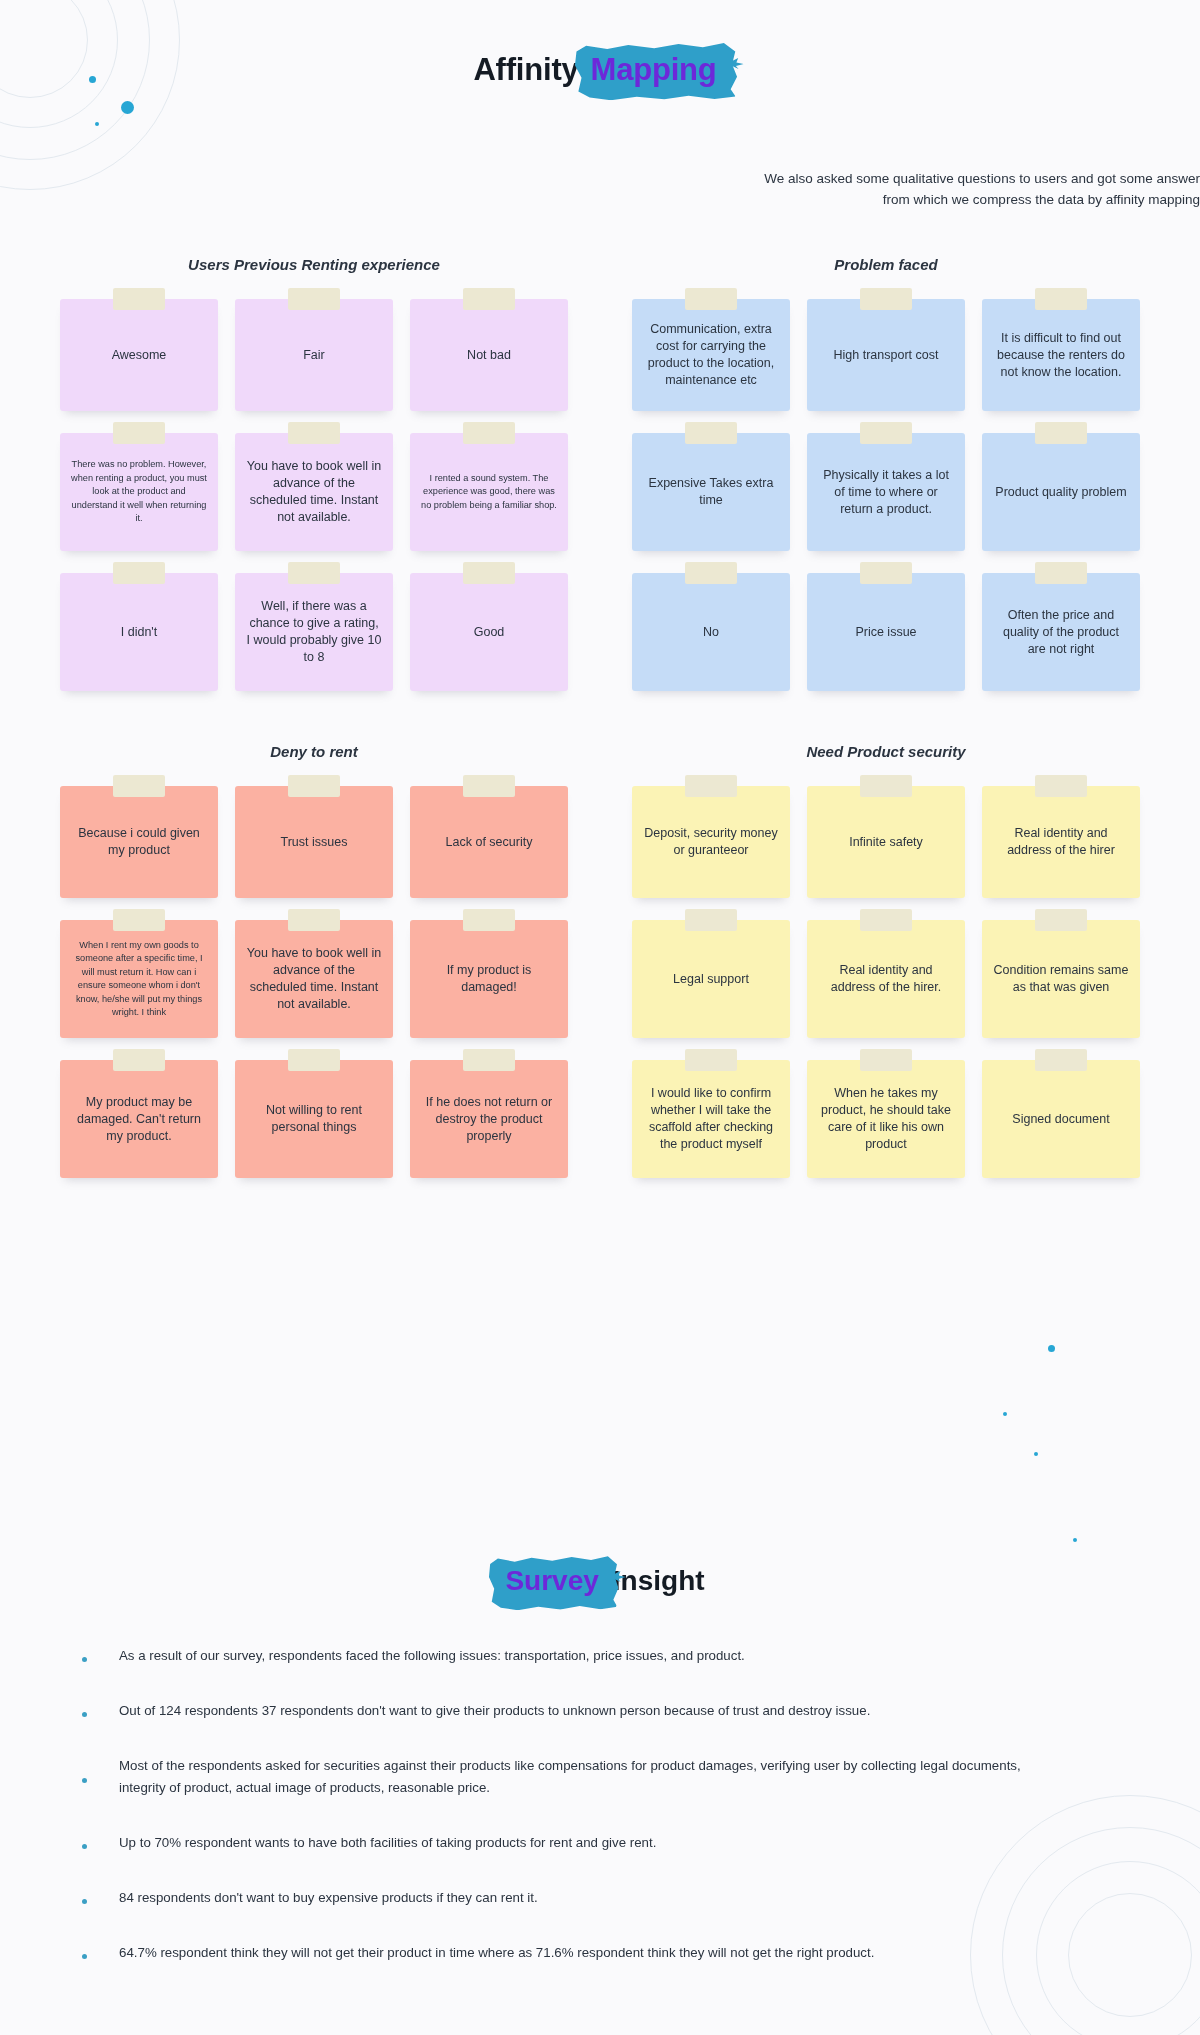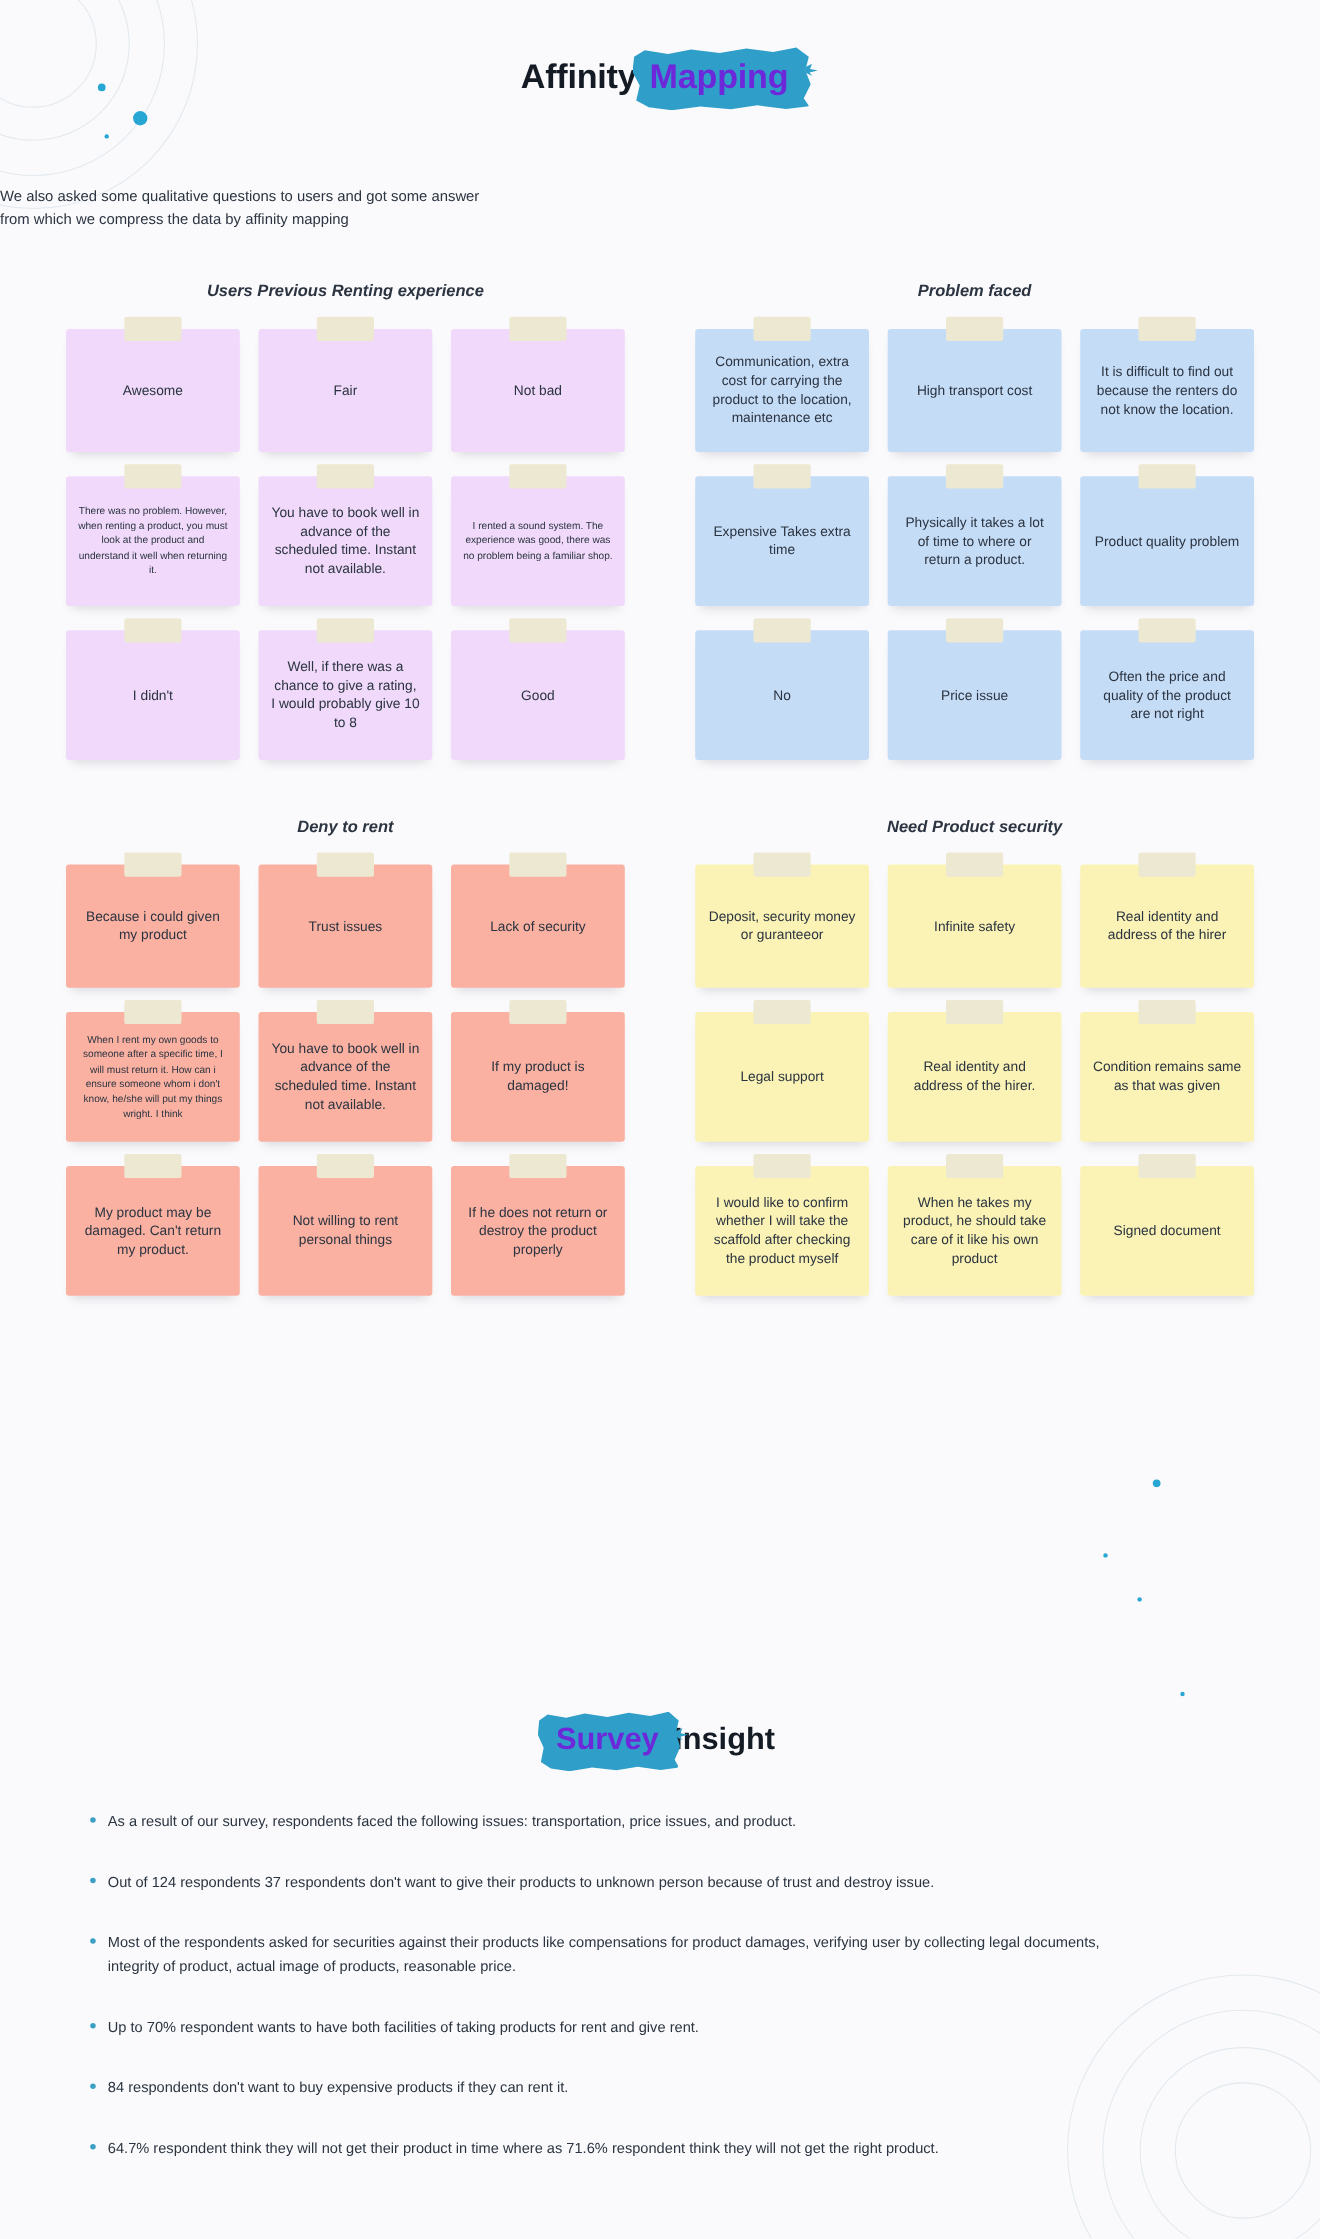--- a/index.html
+++ b/index.html
@@ -72,21 +72,21 @@
                        38% 94%, 22% 100%, 9% 95%, 2% 84%, 4% 60%, 0% 38%);
   }
   .hl .flick {
     position: absolute; right: -17px; top: 6px;
     width: 12px; height: 11px; background: #2f9fc9;
     clip-path: polygon(0% 30%, 55% 0%, 40% 42%, 100% 55%, 36% 72%, 58% 100%, 0% 70%);
     z-index: -1;
   }
   .subtitle {
     position: absolute; left: 0; top: 168px; width: 1200px;
-    text-align: left;
+    text-align: right;
     font-size: 13.5px;
     line-height: 21px;
     color: #2b3440;
   }
 
   
   .board {
     position: absolute;
     left: 60px; top: 256px;
     width: 1080px;
@@ -157,22 +157,23 @@
   }
   .insight-title .hl { margin-left: 0; margin-right: 4px; }
 
   .bullets {
     position: absolute;
     left: 82px; top: 1645px;
     width: 1040px;
   }
   .bullet {
     display: flex;
-    align-items: flex-start;
+    align-items: center;
     margin-bottom: 33px;
+    gap: 21px;
   }
   .bullet .bdot {
     width: 5px; height: 5px;
     border-radius: 50%;
     background: #3b9fc4;
     margin-top: 7px;
     margin-right: 11px;
     flex: 0 0 auto;
   }
   .bullet .btext {

